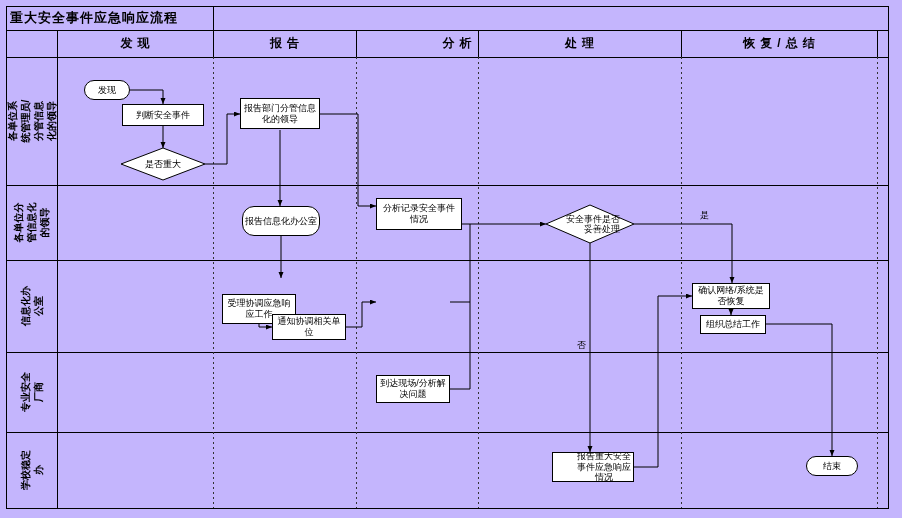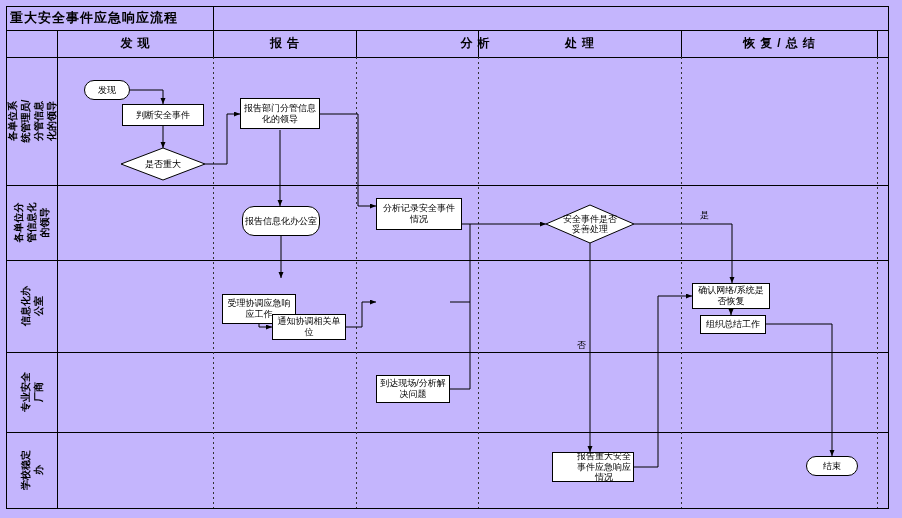--- a/index.html
+++ b/index.html
@@ -33,21 +33,21 @@
   }
   .node {
     position: absolute; border: 1px solid #000; background: #fff;
     display: flex; align-items: center; justify-content: center;
     text-align: center; font-size: 9px; line-height: 1.2; padding: 1px 2px;
     box-sizing: border-box; overflow: hidden;
   }
   .stadium { border-radius: 10px; }
   .dtext {
     position: absolute; display: flex; align-items: center; justify-content: center;
-    text-align: center; font-size: 9px; line-height: 1.15;
+    text-align: right; font-size: 9px; line-height: 1.15;
   }
   .elabel { position: absolute; font-size: 9px; }
 </style>
 </head>
 <body>
 
 <div id="canvas">
 
   <svg id="lines" width="902" height="518">
     <defs>
@@ -101,21 +101,21 @@
       <path d="M634,467 H658 V296 H692" marker-end="url(#arrow)"></path>
       <path d="M731,309 V315" marker-end="url(#arrow)"></path>
       <path d="M766,324 H832 V456" marker-end="url(#arrow)"></path>
     </g>
   </svg>
 
   <div id="title">重大安全事件应急响应流程</div>
 
   <div class="hdr" style="left:57px;width:156px;">发现</div>
   <div class="hdr" style="left:213px;width:143px;">报告</div>
-  <div class="hdr" style="left:366px;width:122px;padding-left:48px;">分析</div>
+  <div class="hdr" style="left:348px;width:122px;padding-left:48px;">分析</div>
   <div class="hdr" style="left:478px;width:203px;">处理</div>
   <div class="hdr" style="left:681px;width:196px;">恢复/总结</div>
 
   <div class="lane" style="top:58px;height:126px;">
     <div style="width:96px;">各单位系统管理员/分管信息化的领导</div>
   </div>
   <div class="lane" style="top:186px;height:73px;">
     <div style="width:72px;">各单位分管信息化的领导</div>
   </div>
   <div class="lane" style="top:261px;height:90px;">

